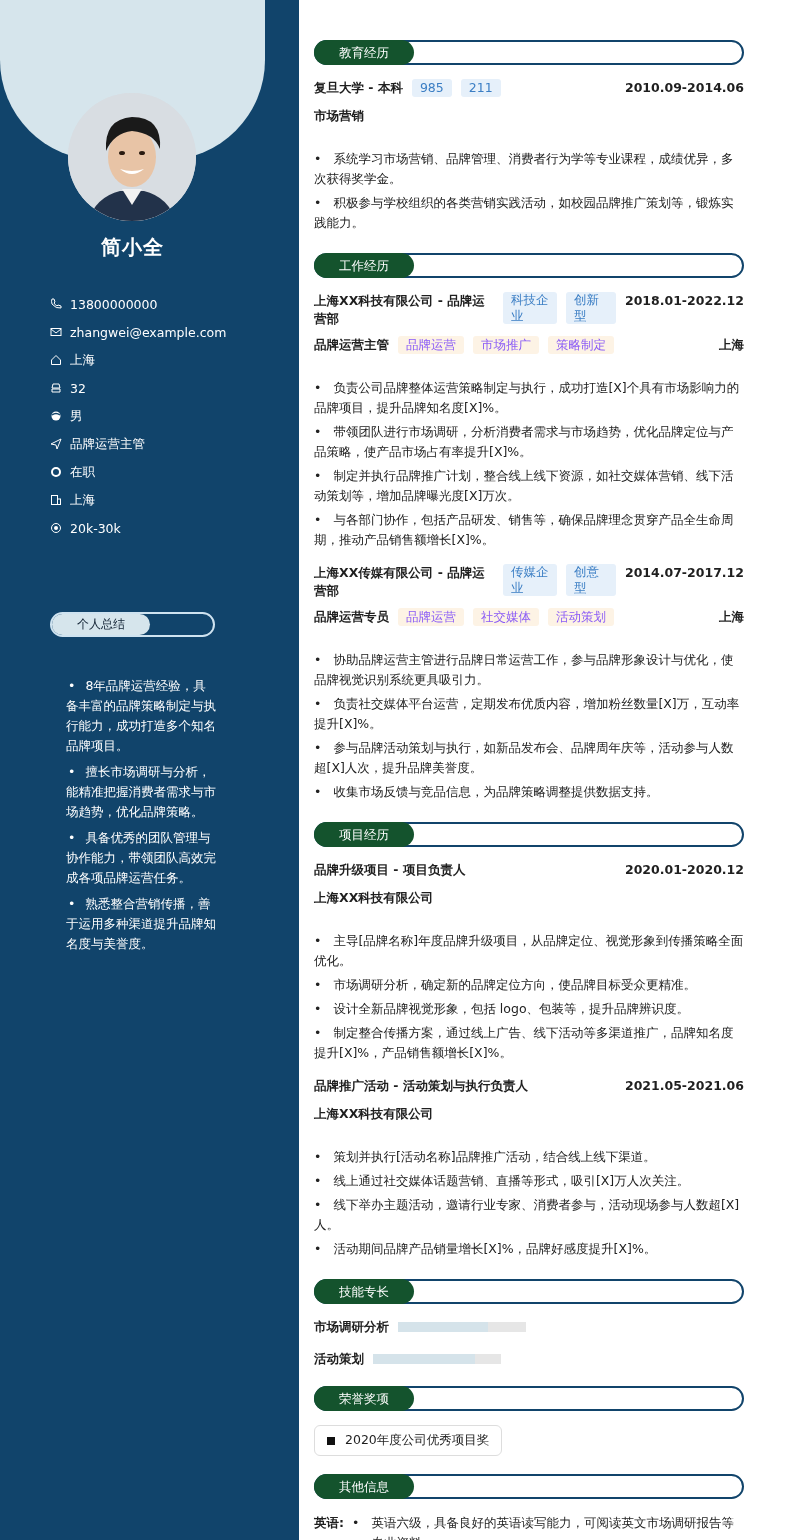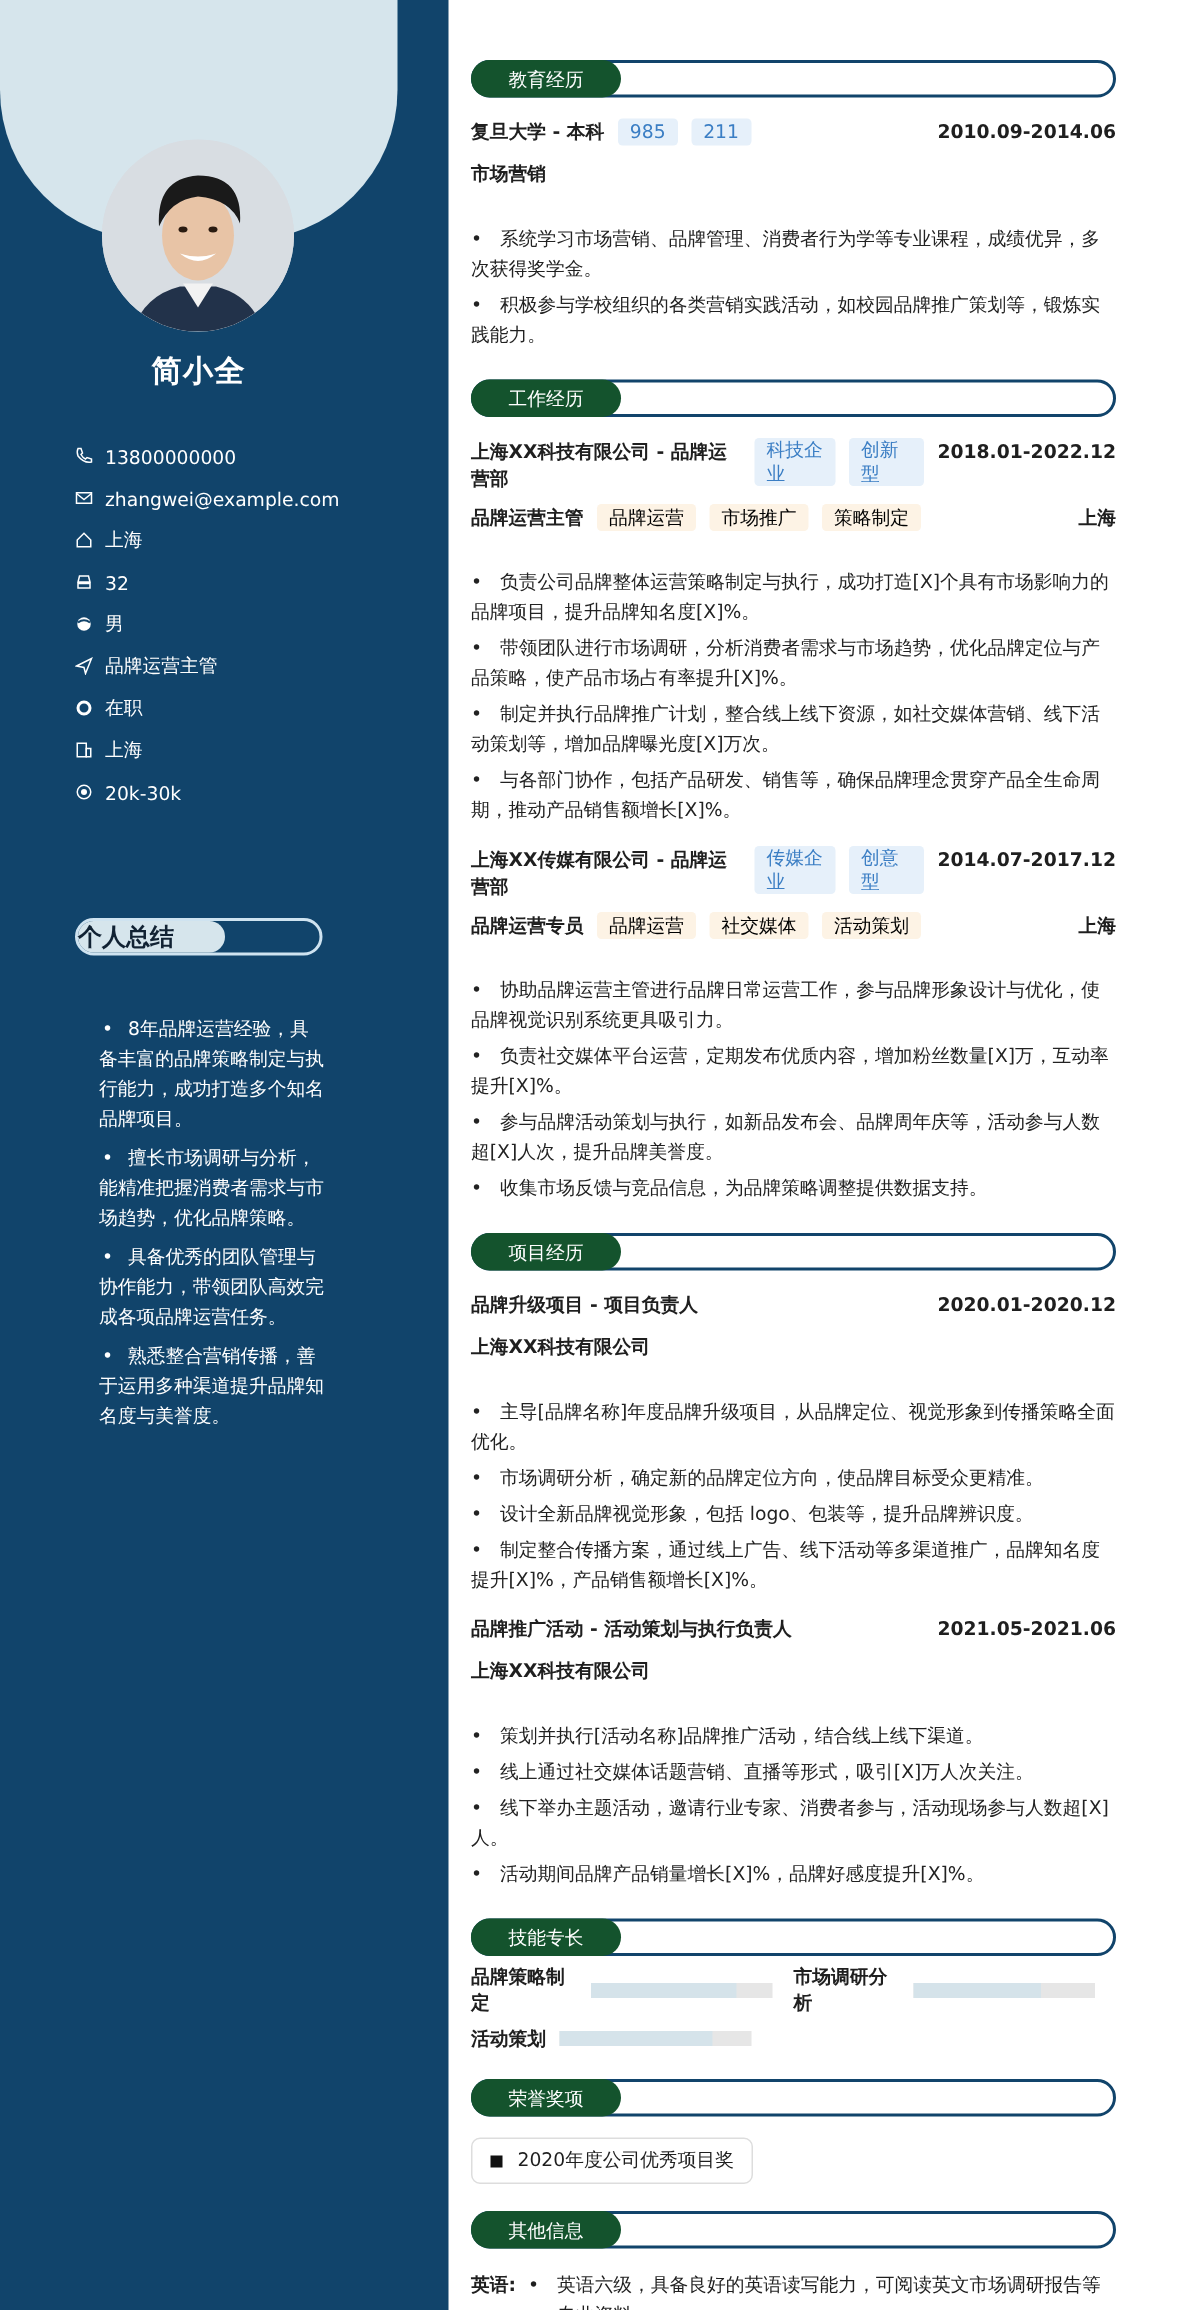--- a/index.html
+++ b/index.html
@@ -9,32 +9,32 @@
 .sidebar .cap{position:absolute;left:0;top:0;width:265px;height:160px;background:#d6e5ec;border-radius:0 0 100px 100px/0 0 100px 100px}
 .sidebar .cap:before{content:"";position:absolute}
 .avatar{position:absolute;left:68px;top:93px;width:128px;height:128px;border-radius:50%;background:#d8dde2;overflow:hidden}
 .avatar svg{width:128px;height:128px;display:block}
 .name{position:absolute;left:0;width:265px;top:234px;text-align:center;color:#fff;font-size:20px;font-weight:bold;letter-spacing:1px}
 .info{position:absolute;left:50px;top:290px;width:210px}
 .info-row{display:flex;align-items:center;height:28px;color:#fff;font-size:12.5px}
 .info-row .ic{width:12px;height:12px;margin-right:8px;display:flex;align-items:center;justify-content:center}
 .info-row .ic svg{width:12px;height:12px}
 .sum-head{position:absolute;left:50px;top:612px;width:165px;height:25px;border:2px solid #cfe3f0;border-radius:13px}
-.sum-head .pill{position:absolute;left:0;top:0;width:98px;height:21px;background:#d6e5ec;border-radius:11px;color:#123;font-size:16px;line-height:21px;font-weight:700}
+.sum-head .pill{position:absolute;left:0;top:0;width:98px;height:21px;background:#d6e5ec;border-radius:11px;color:#123;font-size:12px;line-height:21px;text-align:center;font-weight:400}
 .summary{position:absolute;left:66px;top:676px;width:150px;color:#fff;font-size:12.5px;line-height:20px}
 .summary li{list-style:none;margin-bottom:6px}
 .summary li:before{content:"•";margin-right:10px;margin-left:2px}
 .main{position:absolute;left:314px;top:40px;width:430px}
 .sec-head{position:relative;width:430px;height:25px;border:2px solid #11446b;border-radius:13px;margin-bottom:14px}
 .sec-head .pill{position:absolute;left:-2px;top:-2px;width:100px;height:25px;background:#14532d;border-radius:13px;color:#fff;font-size:12.5px;line-height:25px;text-align:center}
 .row{display:flex;justify-content:space-between;align-items:flex-start;font-size:12.5px;font-weight:bold;line-height:18px}
 .row .left{display:flex;align-items:flex-start;flex-wrap:nowrap}
 .tag{display:inline-block;font-weight:normal;font-size:12.5px;line-height:16px;padding:1px 8px;margin-left:9px;border-radius:3px}
 .tag.blue{background:#e6f0fa;color:#3b7ec4}
-.tag.orange{background:#fdf3e5;color:#000000}
+.tag.orange{background:#fdf3e5;color:#8b5cf6}
 .tag.wrap{width:54px;white-space:normal;padding:0 8px}
 .sub{font-size:12.5px;font-weight:bold;margin-top:10px;line-height:18px}
 ul.bul{list-style:none;margin-top:24px}
 ul.bul li{font-size:12.5px;line-height:20px;margin-bottom:4px;color:#222}
 ul.bul li:before{content:"•";margin-right:12px;margin-left:0}
 .block{margin-bottom:14px}
 .skills{margin-bottom:18px}
 .skill-row{display:flex;align-items:center;height:18px;margin-bottom:14px}
 .skill{display:flex;align-items:center;font-size:12.5px;font-weight:bold;margin-right:14px}
 .bar{width:128px;height:10px;background:#e6e6e6;margin-left:9px;position:relative}
@@ -262,26 +262,20 @@
     </ul>
   </div>
 
   
   <div class="sec-head">
       <div class="pill">技能专长</div>
     </div>
   <div class="skills">
     <div class="skill-row">
       <div class="skill">
-        <span>品牌策略制定</span>
-        <div class="bar">
-            <div class="fill" style="width:80%"></div>
-          </div>
-      </div>
-      <div class="skill">
         <span>市场调研分析</span>
         <div class="bar">
             <div class="fill" style="width:70%"></div>
           </div>
       </div>
     </div>
     <div class="skill-row">
       <div class="skill">
         <span>活动策划</span>
         <div class="bar">

